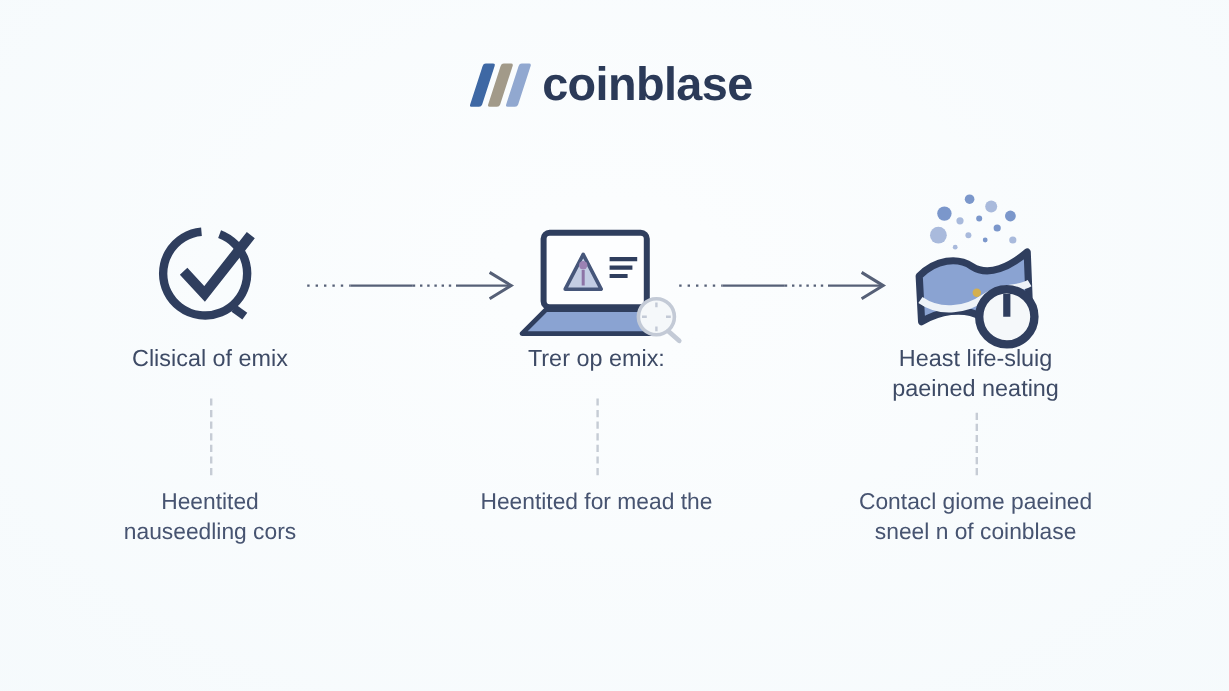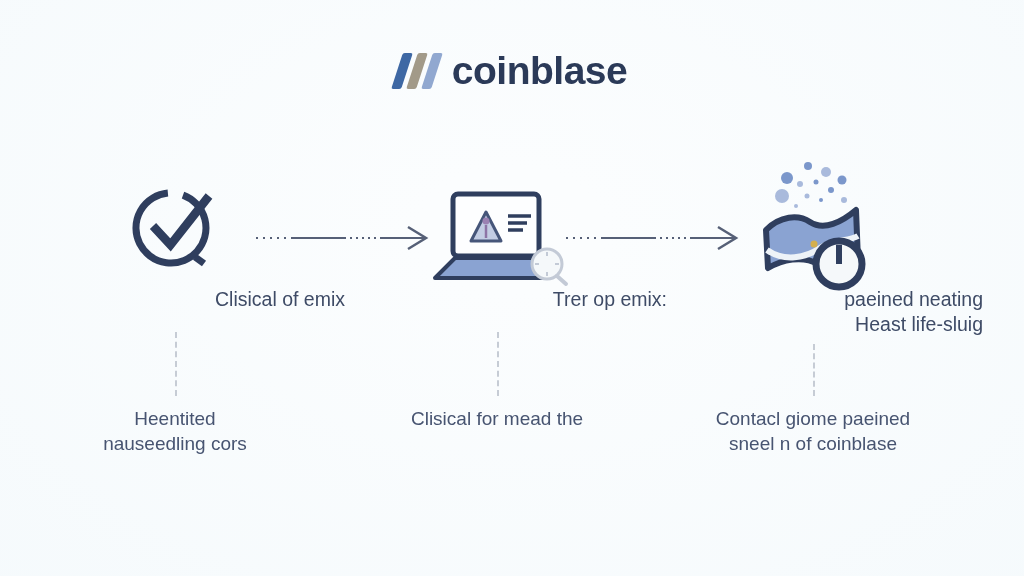--- a/index.html
+++ b/index.html
@@ -24,21 +24,21 @@
   
   .step{position:absolute;top:140px;width:340px;height:380px;}
   .step.c1{left:5px;}
   .step.c2{left:327px;}
   .step.c3{left:643px;}
   .icon-wrap{position:absolute;left:50%;transform:translateX(-50%);}
   .c1 .icon-wrap{top:36px;}
   .c2 .icon-wrap{top:48px;}
   .c3 .icon-wrap{top:12px;}
 
-  .step-title{position:absolute;top:147px;left:0;width:100%;text-align:right;
+  .step-title{position:absolute;top:147px;left:0;width:100%;text-align:center;
               font-size:19.5px;line-height:25px;color:var(--title_text);font-weight:500;}
   .connector{position:absolute;top:192px;left:50%;height:64px;width:0;
              border-left:2px dashed var(--dash);}
   .c3 .connector{top:204px;height:52px;}
   .step-desc{position:absolute;top:267px;left:-20px;width:380px;text-align:center;
              font-size:19px;line-height:24.5px;color:var(--body_text);}
 
   
   .flow-arrow{position:absolute;top:224px;width:180px;height:28px;}
   .flow-arrow.a1{left:252px;}
@@ -114,21 +114,21 @@
         <path class="s-mag" stroke-width="2" d="M 124 64 V 68 M 124 84 V 88 M 112 76 H 116 M 132 76 H 136"></path>
         <path class="s-mag" stroke-width="4" stroke-linecap="round" d="M 134 88 L 143 96"></path>
       </svg>
     </span>
     <div class="step-title">
       <div>Trer op emix:</div>
       <div></div>
     </div>
     <div class="connector"></div>
     <div class="step-desc">
-      <div>Clisical for mead the</div>
+      <div>Heentited for mead the</div>
     </div>
   </section>
 
   <svg class="flow-arrow a2" viewBox="0 0 180 28">
     <path class="s-arrow" stroke-width="2" stroke-dasharray="2 5" d="M 4 14 H 40"></path>
     <path class="s-arrow" stroke-width="2" d="M 40 14 H 92"></path>
     <path class="s-arrow" stroke-width="2" stroke-dasharray="2 4" d="M 92 14 H 128"></path>
     <path class="s-arrow" stroke-width="2" d="M 128 14 H 172"></path>
     <path class="s-arrow" stroke-width="2.5" d="M 156 3 L 174 14 L 156 25"></path>
   </svg>
@@ -149,22 +149,22 @@
         <circle class="f-dot2" cx="86" cy="48" r="3"></circle>
         <circle class="f-dot2" cx="38" cy="54" r="2"></circle>
         <path class="f-blue sn" stroke-width="6" stroke-linejoin="round" d="M 8 78 C 22 64, 40 62, 52 70 C 66 79, 84 70, 98 58 L 100 108 C 88 120, 74 120, 60 112 C 44 103, 24 108, 10 116 Z"></path>
         <path class="s-wave" stroke-width="6" d="M 9 98 C 26 110, 48 106, 62 96 C 76 86, 90 90, 100 84"></path>
         <circle class="f-gold" cx="56" cy="92" r="3.5"></circle>
         <circle class="sn f-mag" stroke-width="7" cx="81" cy="112" r="23"></circle>
         <path class="sn" stroke-width="6" d="M 81 112 V 93"></path>
       </svg>
     </span>
     <div class="step-title">
+      <div>Heast life-sluig</div>
       <div>paeined neating</div>
-      <div>Heast life-sluig</div>
     </div>
     <div class="connector"></div>
     <div class="step-desc">
       <div>Contacl giome paeined</div>
       <div>sneel n of coinblase</div>
     </div>
   </section>
 
 </div>
 

